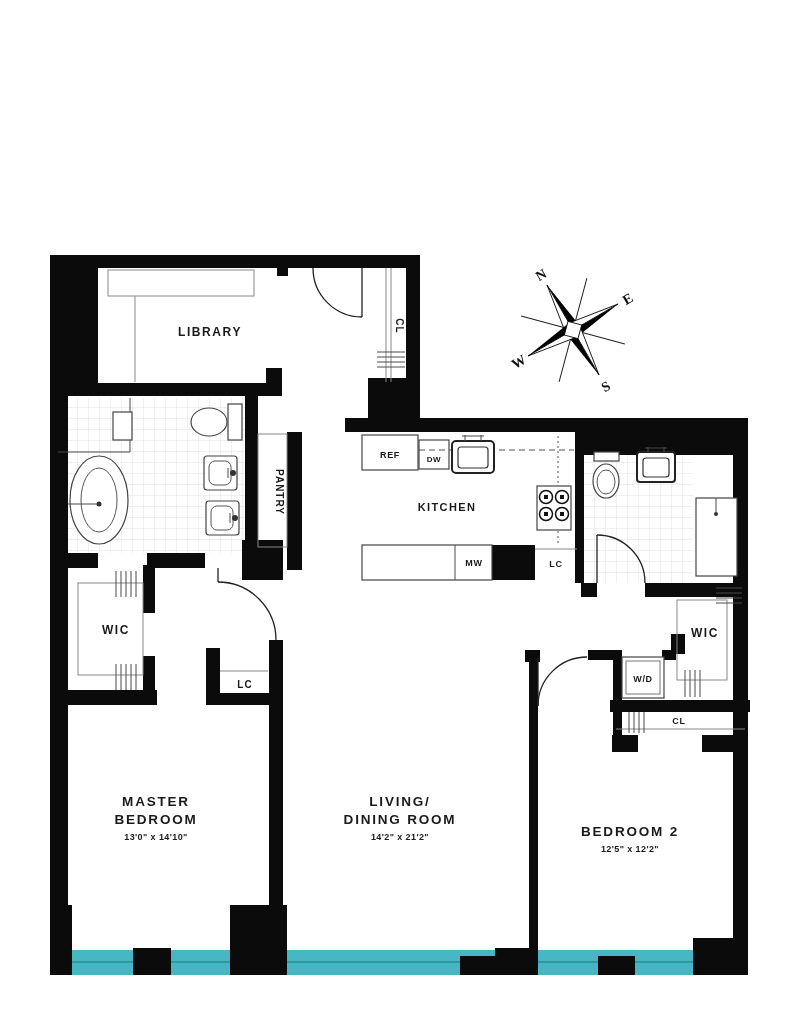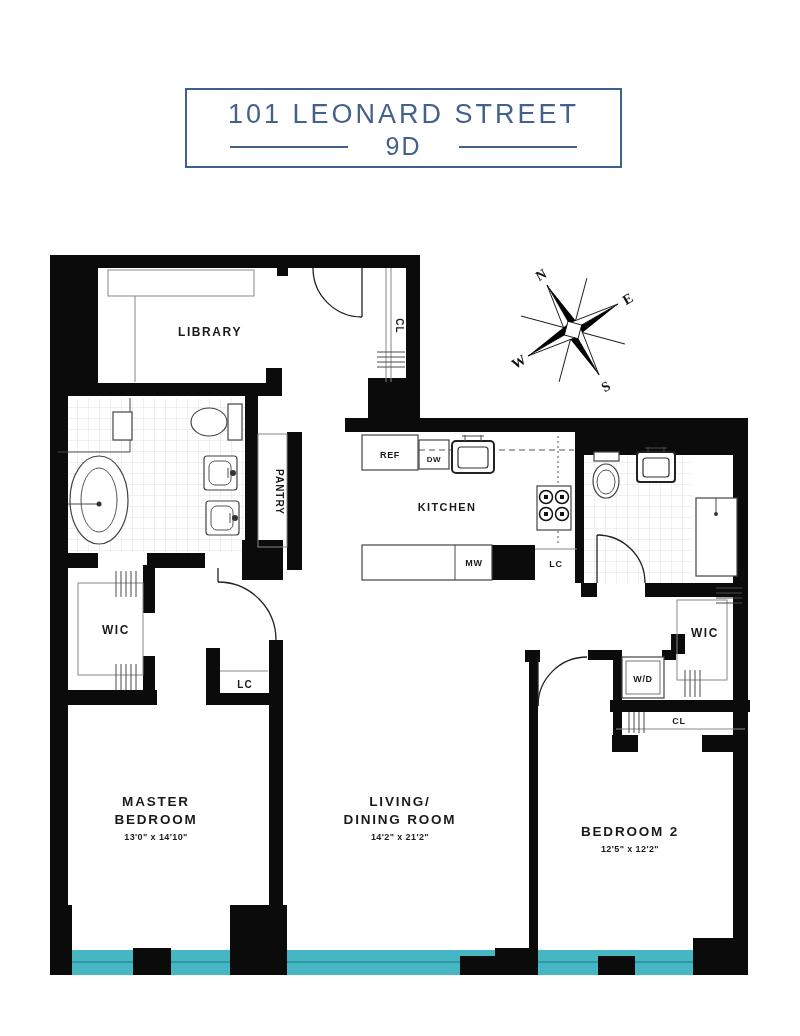--- a/index.html
+++ b/index.html
@@ -26,28 +26,20 @@
   .lbl8{font-size:8px;letter-spacing:0.5px;}
   .dim{font-size:9px;letter-spacing:0.4px;}
   .compass-letter{font-family:"Liberation Serif",serif;font-weight:bold;font-size:14px;
                   fill:#111;text-anchor:middle;}
 </style>
 </head>
 <body>
 
 <div class="page">
 
-  <div class="title-box">
-    <div class="title-line1">101 LEONARD STREET</div>
-    <div class="title-line2-row">
-      <span class="rule"></span>
-      <span class="title-line2">9D</span>
-      <span class="rule"></span>
-    </div>
-  </div>
 
   <svg width="800" height="1036" viewBox="0 0 800 1036">
     <defs>
       <pattern id="tile" width="11" height="11" patternUnits="userSpaceOnUse">
         <path d="M11 0H0V11" fill="none" stroke="#e2e2e2" stroke-width="1"></path>
       </pattern>
     </defs>
 
     <g>
       <rect x="58" y="398" width="187" height="155" fill="#ffffff"></rect>

